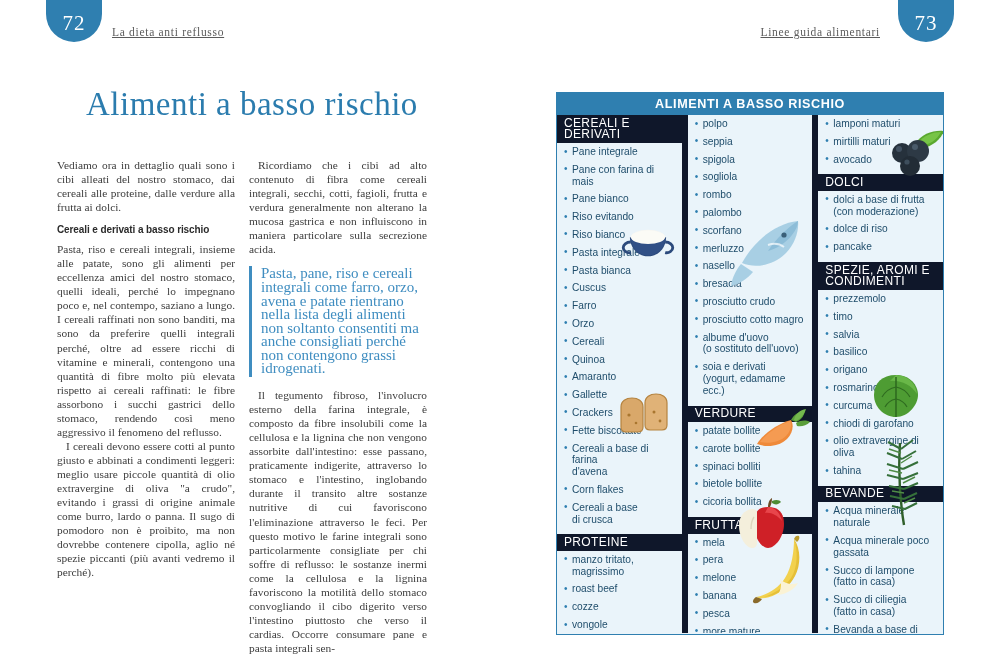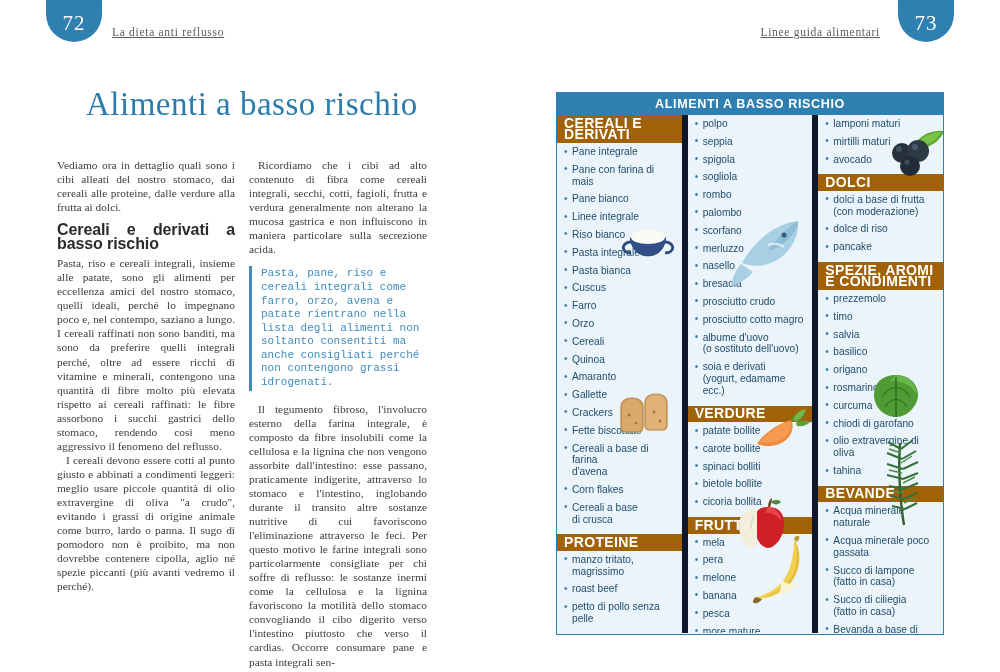--- a/index.html
+++ b/index.html
@@ -67,34 +67,34 @@
     color: #3c3c3c;
   }
   #col-1 { left: 57px; }
   #col-2 { left: 249px; }
 
   .text-col p { margin: 0; text-indent: 9px; }
   .text-col p.noindent { text-indent: 0; }
 
   .sub-head {
     font-family: "Liberation Sans", sans-serif;
-    font-size: 16px;
+    font-size: 10px;
     line-height: 14px;
     color: #2b2b2b;
     margin: 9px 0 5px 0;
     text-indent: 0;
     letter-spacing: -0.1px;
   }
 
   .callout {
     margin: 10px 0 11px 0;
     padding: 1px 0 1px 9px;
     border-left: 3px solid #3f8dc0;
-    font-family: Liberation Mono, monospace;
-    font-size: 11px;
+    font-family: Liberation Serif, serif;
+    font-size: 15px;
     line-height: 13.6px;
     color: #3f8dc0;
     text-align: left;
     text-indent: 0;
   }
 
   
   #food-table {
     position: absolute;
     left: 556px; top: 92px;
@@ -120,24 +120,24 @@
   }
   .tcol {
     flex: 1 1 0;
     position: relative;
     overflow: hidden;
     background: #eaf4fa;
   }
   .tcol + .tcol { border-left: 6px solid #0f172a; }
 
   .sec-head {
-    background: #a16207;
+    background: #0f172a;
     color: #ffffff;
-    font-size: 14px;
-    font-weight: bold;
+    font-size: 12px;
+    font-weight: normal;
     letter-spacing: 0.35px;
     padding: 2.5px 0 2.5px 7px;
     line-height: 11.5px;
   }
   ul.items {
     list-style: none;
     margin: 0;
     padding: 3px 5px 3px 7px;
   }
   ul.items li {
@@ -205,42 +205,41 @@
 
 <div id="food-table">
   <div id="table-title">ALIMENTI A BASSO RISCHIO</div>
   <div id="table-body">
       <div class="tcol">
         <div class="sec-head">CEREALI E DERIVATI</div>
         <ul class="items">
           <li>Pane integrale</li>
           <li>Pane con farina di mais</li>
           <li>Pane bianco</li>
-          <li>Linee integrale</li>
+          <li>Riso evitando</li>
           <li>Riso bianco</li>
           <li>Pasta integrale</li>
           <li>Pasta bianca</li>
           <li>Cuscus</li>
           <li>Farro</li>
           <li>Orzo</li>
           <li>Cereali</li>
           <li>Quinoa</li>
           <li>Amaranto</li>
           <li>Gallette</li>
           <li>Crackers</li>
           <li>Fette biscottate</li>
           <li>Cereali a base di farina<span class="sub">d'avena</span></li>
           <li>Corn flakes</li>
           <li>Cereali a base<span class="sub">di crusca</span></li>
         </ul>
         <div class="sec-head">PROTEINE</div>
         <ul class="items">
           <li>manzo tritato, magrissimo</li>
           <li>roast beef</li>
-          <li>petto di pollo senza pelle</li>
           <li>cozze</li>
           <li>vongole</li>
           <li>calamari</li>
         </ul>
         <div class="illo" id="illo-rice"><svg viewBox="0 0 60 42" width="100%" height="100%">
       <ellipse cx="30" cy="15" rx="18" ry="8" fill="#f7f7f2"></ellipse>
       <path d="M11 15c0 11 8 20 19 20s19-9 19-20z" fill="#2c4a7c"></path>
       <path d="M12 17c1 10 9 17 18 17s17-7 18-17z" fill="#35559080"></path>
       <ellipse cx="30" cy="15" rx="18" ry="7" fill="#fbfbf6"></ellipse>
       <path d="M48 20c5 0 8 3 8 6s-4 6-8 5" fill="none" stroke="#2c4a7c" stroke-width="3"></path>

